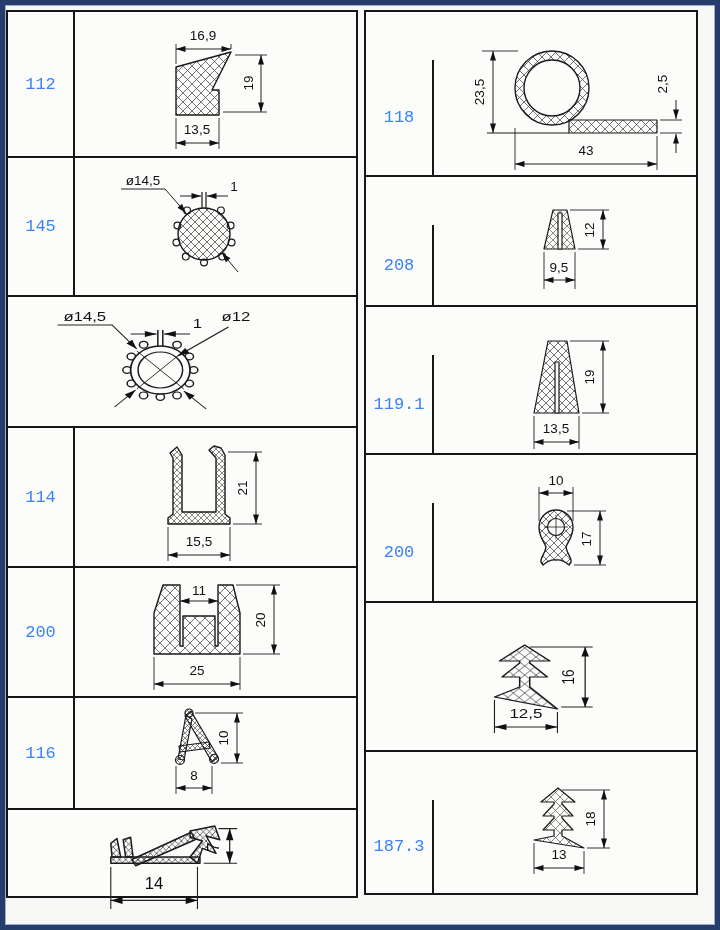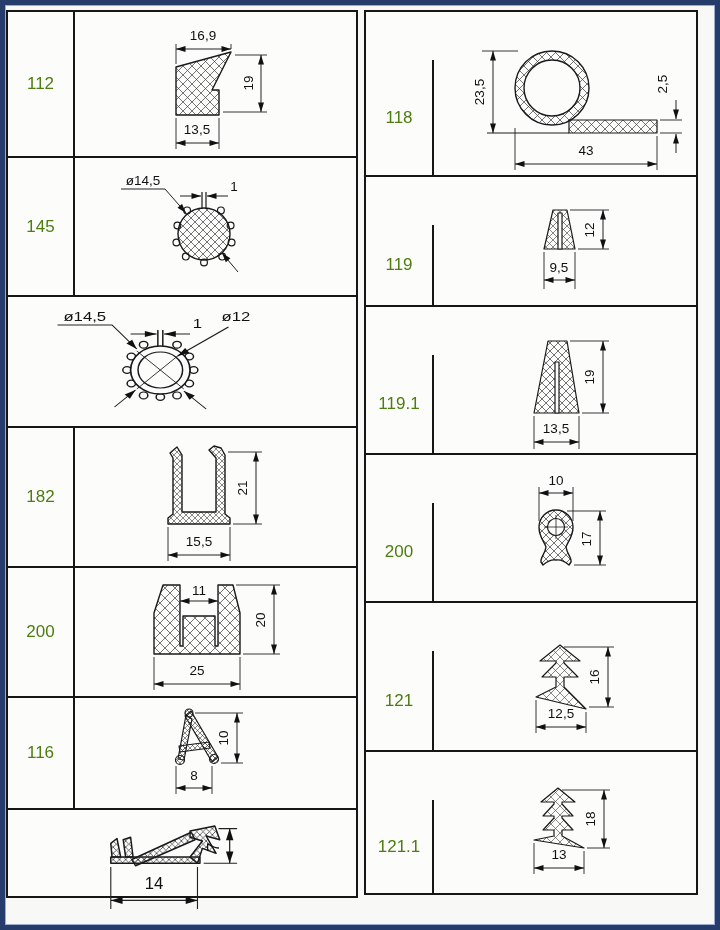--- a/index.html
+++ b/index.html
@@ -20,21 +20,21 @@
     border:2px solid #161616;background:#fcfcfb;
     display:flex;flex-direction:column;
   }
   #left-table{left:1px;top:5px;width:352px;height:888px;}
   #right-table{left:359px;top:5px;width:334px;height:885px;}
   .prow{display:flex;border-bottom:2px solid #161616;box-sizing:content-box;}
   .prow:last-child{border-bottom:none;flex:1;}
   .numcell{
     box-sizing:border-box;border-right:2px solid #161616;
     display:flex;align-items:center;justify-content:center;
-    font-family:Liberation Sans, sans-serif;font-size:17px;color:#4d7c0f;
+    font-family:Liberation Mono, monospace;font-size:17px;color:#3b82f6;
   }
   #left-table .numcell{width:67px;}
   #right-table .numcell{width:68px;margin-top:48px;}
   .drawcell{flex:1;position:relative;}
   .drawcell svg{display:block;width:100%;height:100%;}
   .shape{stroke:#1a1a1a;stroke-width:1.4;stroke-linejoin:round;}
   .shape2{stroke:#1a1a1a;stroke-width:1.2;stroke-linejoin:round;}
   .dim{stroke:#222;stroke-width:1;fill:none;}
   .ext{stroke:#222;stroke-width:0.9;fill:none;}
   .thin{stroke:#222;stroke-width:0.8;fill:none;}
@@ -145,21 +145,21 @@
           <path class="dim" d="M40,28 L84,28 L104,52" marker-end="url(#a1131)"></path>
           <text class="dimt" x="184" y="24" text-anchor="middle">ø12</text>
           <line class="dim" x1="178" y1="30" x2="137" y2="59" marker-end="url(#a1131)"></line>
           <line class="dim" x1="86" y1="110" x2="103" y2="93" marker-end="url(#a1131)"></line>
           <line class="dim" x1="160" y1="112" x2="142" y2="94" marker-end="url(#a1131)"></line>
         </svg>
       </div>
     </div>
 
     <div class="prow" style="height:138px">
-      <div class="numcell">182</div>
+      <div class="numcell">114</div>
       <div class="drawcell">
         <svg viewBox="0 0 281 138" preserveAspectRatio="none">
           <defs>
             <pattern id="p114" patternUnits="userSpaceOnUse" width="6" height="6">
                 <path d="M0 6L6 0M0 0L6 6" stroke="#3a3a3a" stroke-width="0.6" fill="none"></path>
               </pattern>
             <marker id="a114" orient="auto-start-reverse" markerUnits="userSpaceOnUse" markerWidth="11" markerHeight="8" refX="10" refY="3.5">
                 <path d="M0.5,0.5 L10,3.5 L0.5,6.5 Z" fill="#111"></path>
               </marker>
           </defs>
@@ -286,21 +286,21 @@
           <line class="dim" x1="242" y1="141" x2="242" y2="122" marker-end="url(#a118)"></line>
           <text class="dimt" x="233" y="72" text-anchor="middle" transform="rotate(-90 233 72)">2,5</text>
           <path class="ext" d="M81,116 L81,158 M223,124 L223,158"></path>
           <line class="dim" x1="81" y1="152" x2="223" y2="152" marker-start="url(#a118)" marker-end="url(#a118)"></line>
           <text class="dimt" x="152" y="143" text-anchor="middle">43</text>
         </svg>
       </div>
     </div>
 
     <div class="prow" style="height:128px">
-      <div class="numcell">119</div>
+      <div class="numcell">208</div>
       <div class="drawcell">
         <svg viewBox="0 0 262 128" preserveAspectRatio="none">
           <defs>
             <pattern id="p119" patternUnits="userSpaceOnUse" width="7" height="7">
                 <path d="M0 7L7 0M0 0L7 7" stroke="#3a3a3a" stroke-width="0.6" fill="none"></path>
               </pattern>
             <marker id="a119" orient="auto-start-reverse" markerUnits="userSpaceOnUse" markerWidth="11" markerHeight="8" refX="10" refY="3.5">
                 <path d="M0.5,0.5 L10,3.5 L0.5,6.5 Z" fill="#111"></path>
               </marker>
           </defs>
@@ -365,21 +365,20 @@
           <line class="dim" x1="105" y1="38" x2="139" y2="38" marker-start="url(#a120)" marker-end="url(#a120)"></line>
           <text class="dimt" x="122" y="30" text-anchor="middle">10</text>
           <path class="ext" d="M133,56 L172,56 M140,110 L172,110"></path>
           <line class="dim" x1="166" y1="56" x2="166" y2="110" marker-start="url(#a120)" marker-end="url(#a120)"></line>
           <text class="dimt" x="157" y="84" text-anchor="middle" transform="rotate(-90 157 84)">17</text>
         </svg>
       </div>
     </div>
 
     <div class="prow" style="height:147px">
-      <div class="numcell">121</div>
       <div class="drawcell">
         <svg viewBox="0 0 262 147" preserveAspectRatio="none">
           <defs>
             <pattern id="p121" patternUnits="userSpaceOnUse" width="9" height="9">
                 <path d="M0 9L9 0M0 0L9 9" stroke="#3a3a3a" stroke-width="0.6" fill="none"></path>
               </pattern>
             <marker id="a121" orient="auto-start-reverse" markerUnits="userSpaceOnUse" markerWidth="11" markerHeight="8" refX="10" refY="3.5">
                 <path d="M0.5,0.5 L10,3.5 L0.5,6.5 Z" fill="#111"></path>
               </marker>
           </defs>
@@ -388,21 +387,21 @@
           <line class="dim" x1="174" y1="44" x2="174" y2="104" marker-start="url(#a121)" marker-end="url(#a121)"></line>
           <text class="dimt" x="165" y="74" text-anchor="middle" transform="rotate(-90 165 74)">16</text>
           <path class="ext" d="M102,97 L102,130 M152,109 L152,130"></path>
           <line class="dim" x1="102" y1="124" x2="152" y2="124" marker-start="url(#a121)" marker-end="url(#a121)"></line>
           <text class="dimt" x="127" y="115" text-anchor="middle">12,5</text>
         </svg>
       </div>
     </div>
 
     <div class="prow">
-      <div class="numcell">121.1</div>
+      <div class="numcell">187.3</div>
       <div class="drawcell">
         <svg viewBox="0 0 262 141" preserveAspectRatio="none">
           <defs>
             <pattern id="p1211" patternUnits="userSpaceOnUse" width="9" height="9">
                 <path d="M0 9L9 0M0 0L9 9" stroke="#3a3a3a" stroke-width="0.6" fill="none"></path>
               </pattern>
             <marker id="a1211" orient="auto-start-reverse" markerUnits="userSpaceOnUse" markerWidth="11" markerHeight="8" refX="10" refY="3.5">
                 <path d="M0.5,0.5 L10,3.5 L0.5,6.5 Z" fill="#111"></path>
               </marker>
           </defs>

